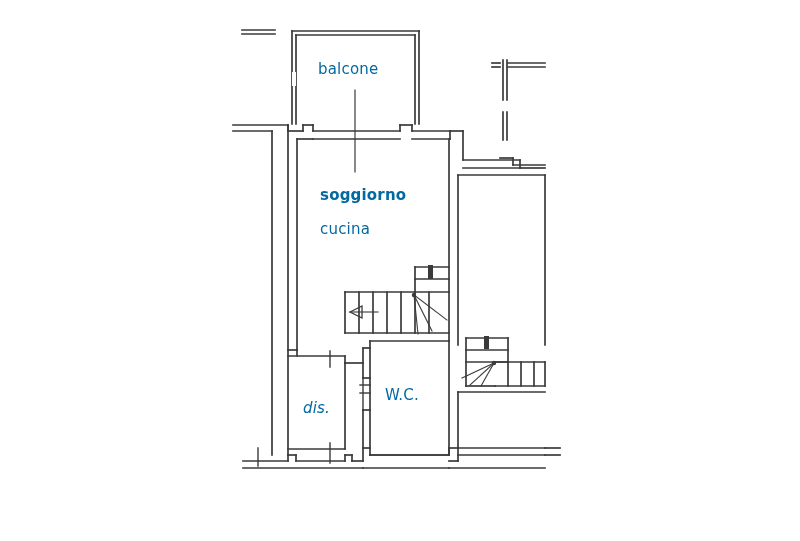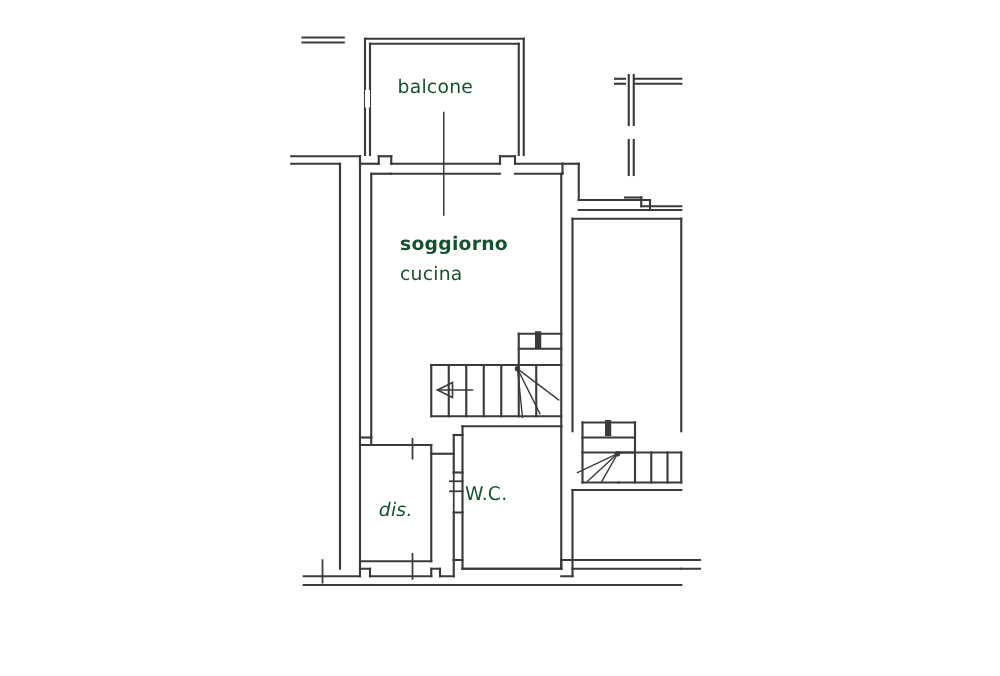--- a/index.html
+++ b/index.html
@@ -22,31 +22,31 @@
   #plan-svg {
     position: absolute;
     left: 0;
     top: 0;
     width: 800px;
     height: 541px;
     display: block;
   }
   .room-label {
     position: absolute;
-    color: #14532d;
+    color: #0369a1;
     font-family: "DejaVu Sans", sans-serif;
     font-size: 15px;
     line-height: 19px;
     white-space: pre;
     letter-spacing: 0.2px;
   }
   #label-balcone  { left: 318px; top: 60px;  }
   #label-soggiorno{ left: 320px; top: 186px; font-weight: bold; }
-  #label-cucina   { left: 320px; top: 210px; }
-  #label-wc       { left: 372px; top: 386px; }
+  #label-cucina   { left: 320px; top: 220px; }
+  #label-wc       { left: 385px; top: 386px; }
   #label-dis      { left: 303px; top: 399px; font-style: italic; }
 </style>
 </head>
 <body>
 
 <div id="plan-root">
 
   <svg id="plan-svg" viewBox="0 0 800 541">
     <g fill="none" stroke="#3a3a3a" stroke-width="1.7" stroke-linecap="square" stroke-linejoin="miter">
 

